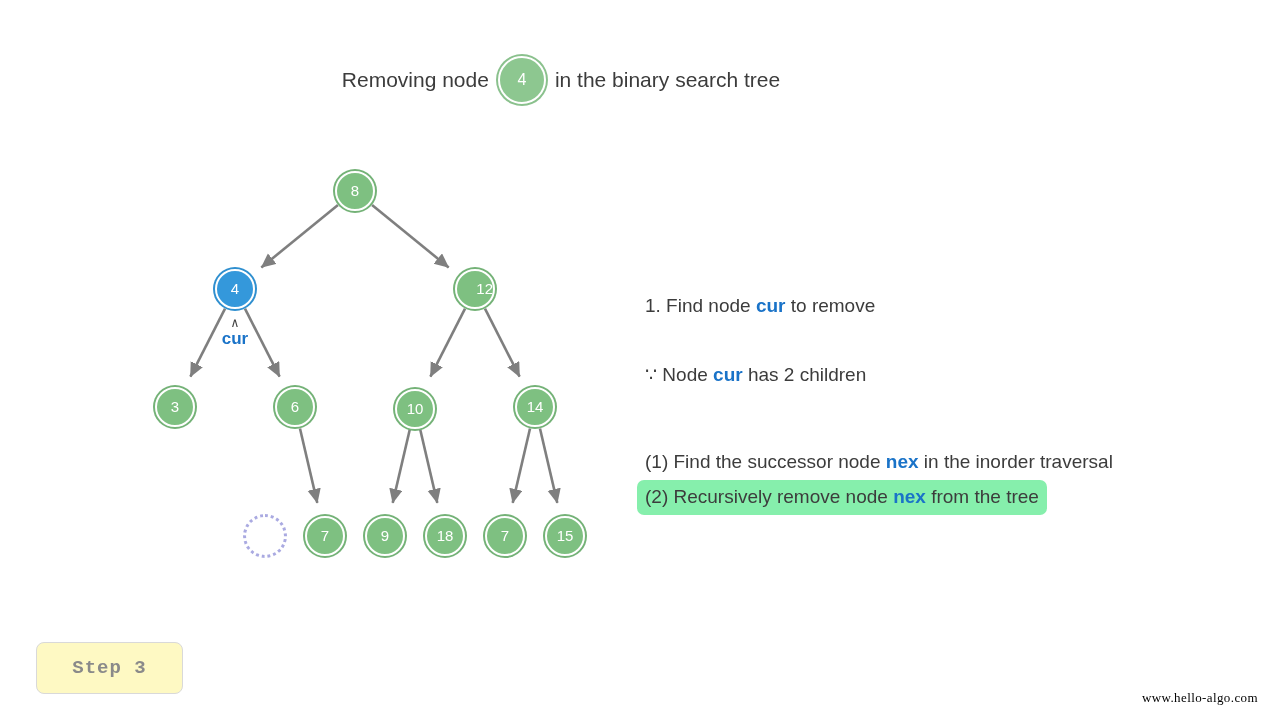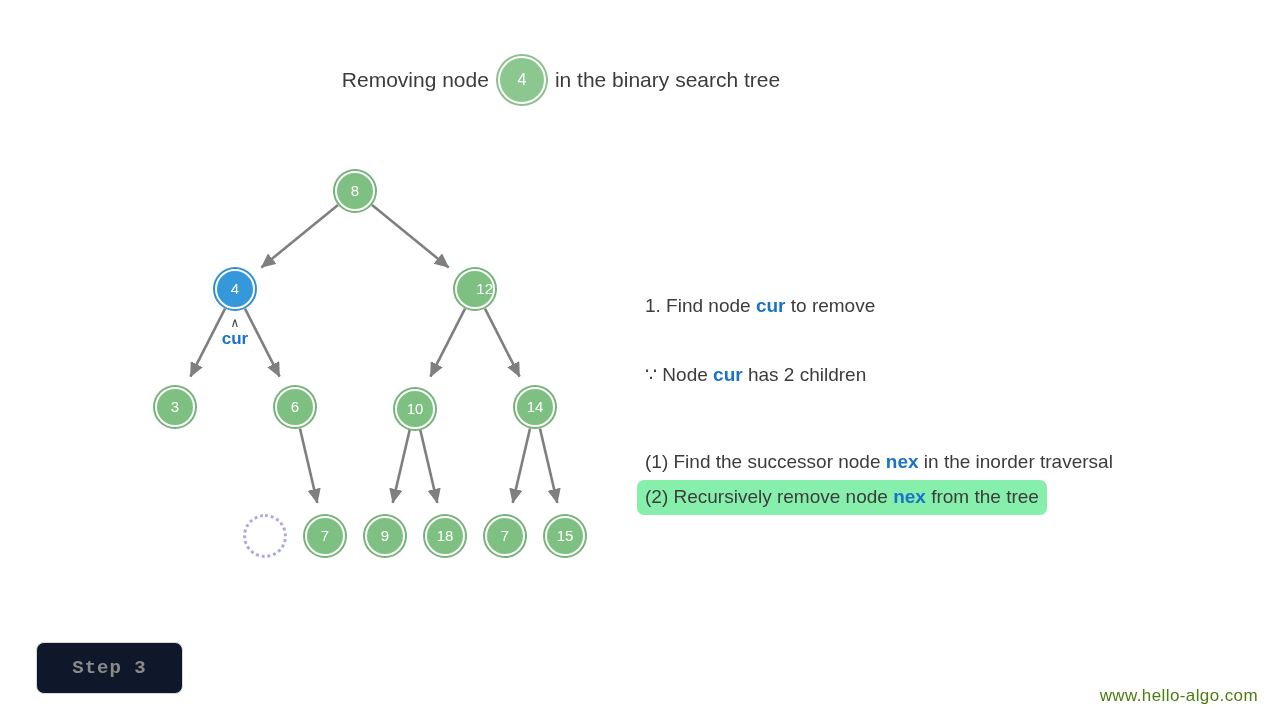--- a/index.html
+++ b/index.html
@@ -139,38 +139,38 @@
 
   
   #step-badge {
     position: absolute;
     left: 36px;
     top: 642px;
     width: 145px;
     height: 50px;
     border: 1px solid #d9d9d9;
     border-radius: 8px;
-    background: #0f172a;
+    background: #fef9c3;
     color: #8a8a8a;
     font-family: "Liberation Mono", monospace;
     font-weight: bold;
     font-size: 19px;
     line-height: 50px;
     text-align: center;
     letter-spacing: 1px;
   }
 
   
   #watermark {
     position: absolute;
     right: 22px;
     bottom: 14px;
-    color: #4d7c0f;
-    font-family: Liberation Sans, sans-serif;
-    font-size: 17px;
+    color: #000000;
+    font-family: Liberation Serif, serif;
+    font-size: 13px;
     letter-spacing: .4px;
   }
 </style>
 </head>
 <body>
 
 <div id="title-bar">
   <span class="tpart">Removing node</span><span class="title-node">4</span><span class="tpart">in the binary search tree</span>
 </div>
 

